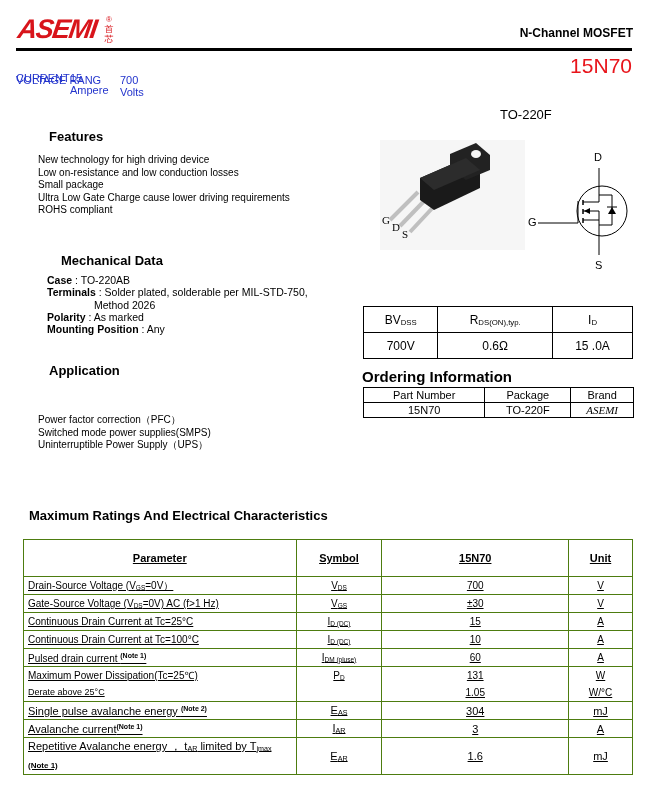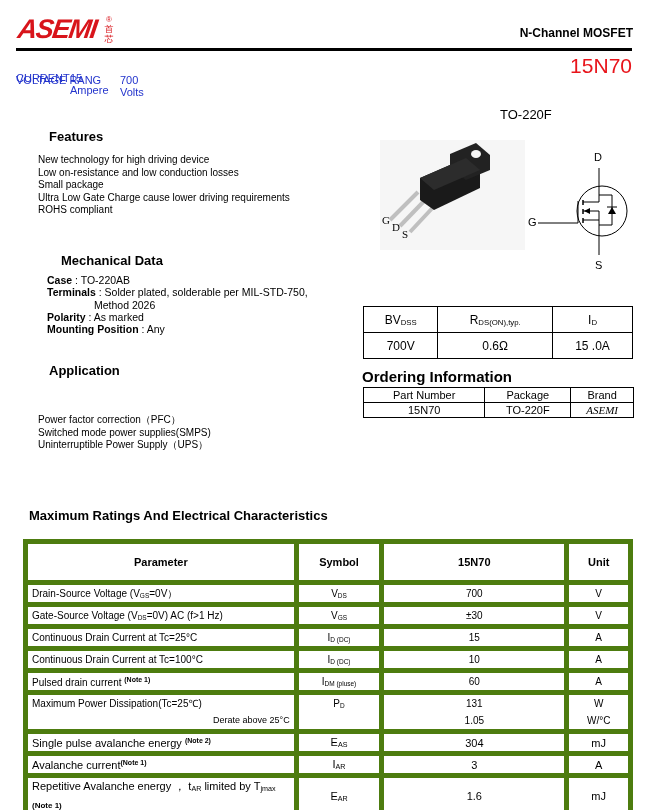--- a/index.html
+++ b/index.html
@@ -26,27 +26,27 @@
   .t-key { left:363px; top:306px; width:270px; }
   .t-key td { border:1px solid #000; text-align:center; font-size:12px; height:23px; }
   .t-key sub, .t-main sub { font-size:0.65em; vertical-align:-0.1em; }
   .ord-title { left:362px; top:368px; font-size:15px; font-weight:bold;text-align:center; }
   .t-ord { left:363px; top:387px; width:271px; }
   .t-ord td { border:1px solid #000; text-align:center; font-size:11px; height:14px; padding:0; }
   .t-ord tr:first-child td { font-weight:normal; }
   .brand-cell { font-family:"Liberation Serif", serif; font-style:italic; }
   .max-title { left:29px; top:508px; font-size:13px; font-weight:bold; }
   .t-main { left:23px; top:539px; width:610px; }
-  .t-main td { border:5px solid #4d7c0f; font-size:10px; padding:0 4px; text-align:center; }
+  .t-main td { border:1px solid #4d7c0f; font-size:10px; padding:0 4px; text-align:center;text-decoration:underline; }
   .t-main td.param { text-align:left; }
   .t-main tr.hd td { height:36px; font-weight:bold; font-size:11px; }
   .t-main tr.r td { height:17px; }
   .t-main tr.big td { font-size:11px; }
   .note { font-size:7px; font-weight:bold; vertical-align:4px; }
-  .derate { display:block; text-align:right; font-size:9px; }
+  .derate { display:block; text-align:left; font-size:9px; }
   .pkg-img { left:380px; top:140px; width:145px; height:110px; }
   .schem { left:520px; top:145px; width:115px; height:130px; }
 </style>
 </head>
 <body>
 
 <div class="abs logo">
   <span class="logo-text">ASEMI</span>
   <div class="logo-cn">
     <div>®</div>

